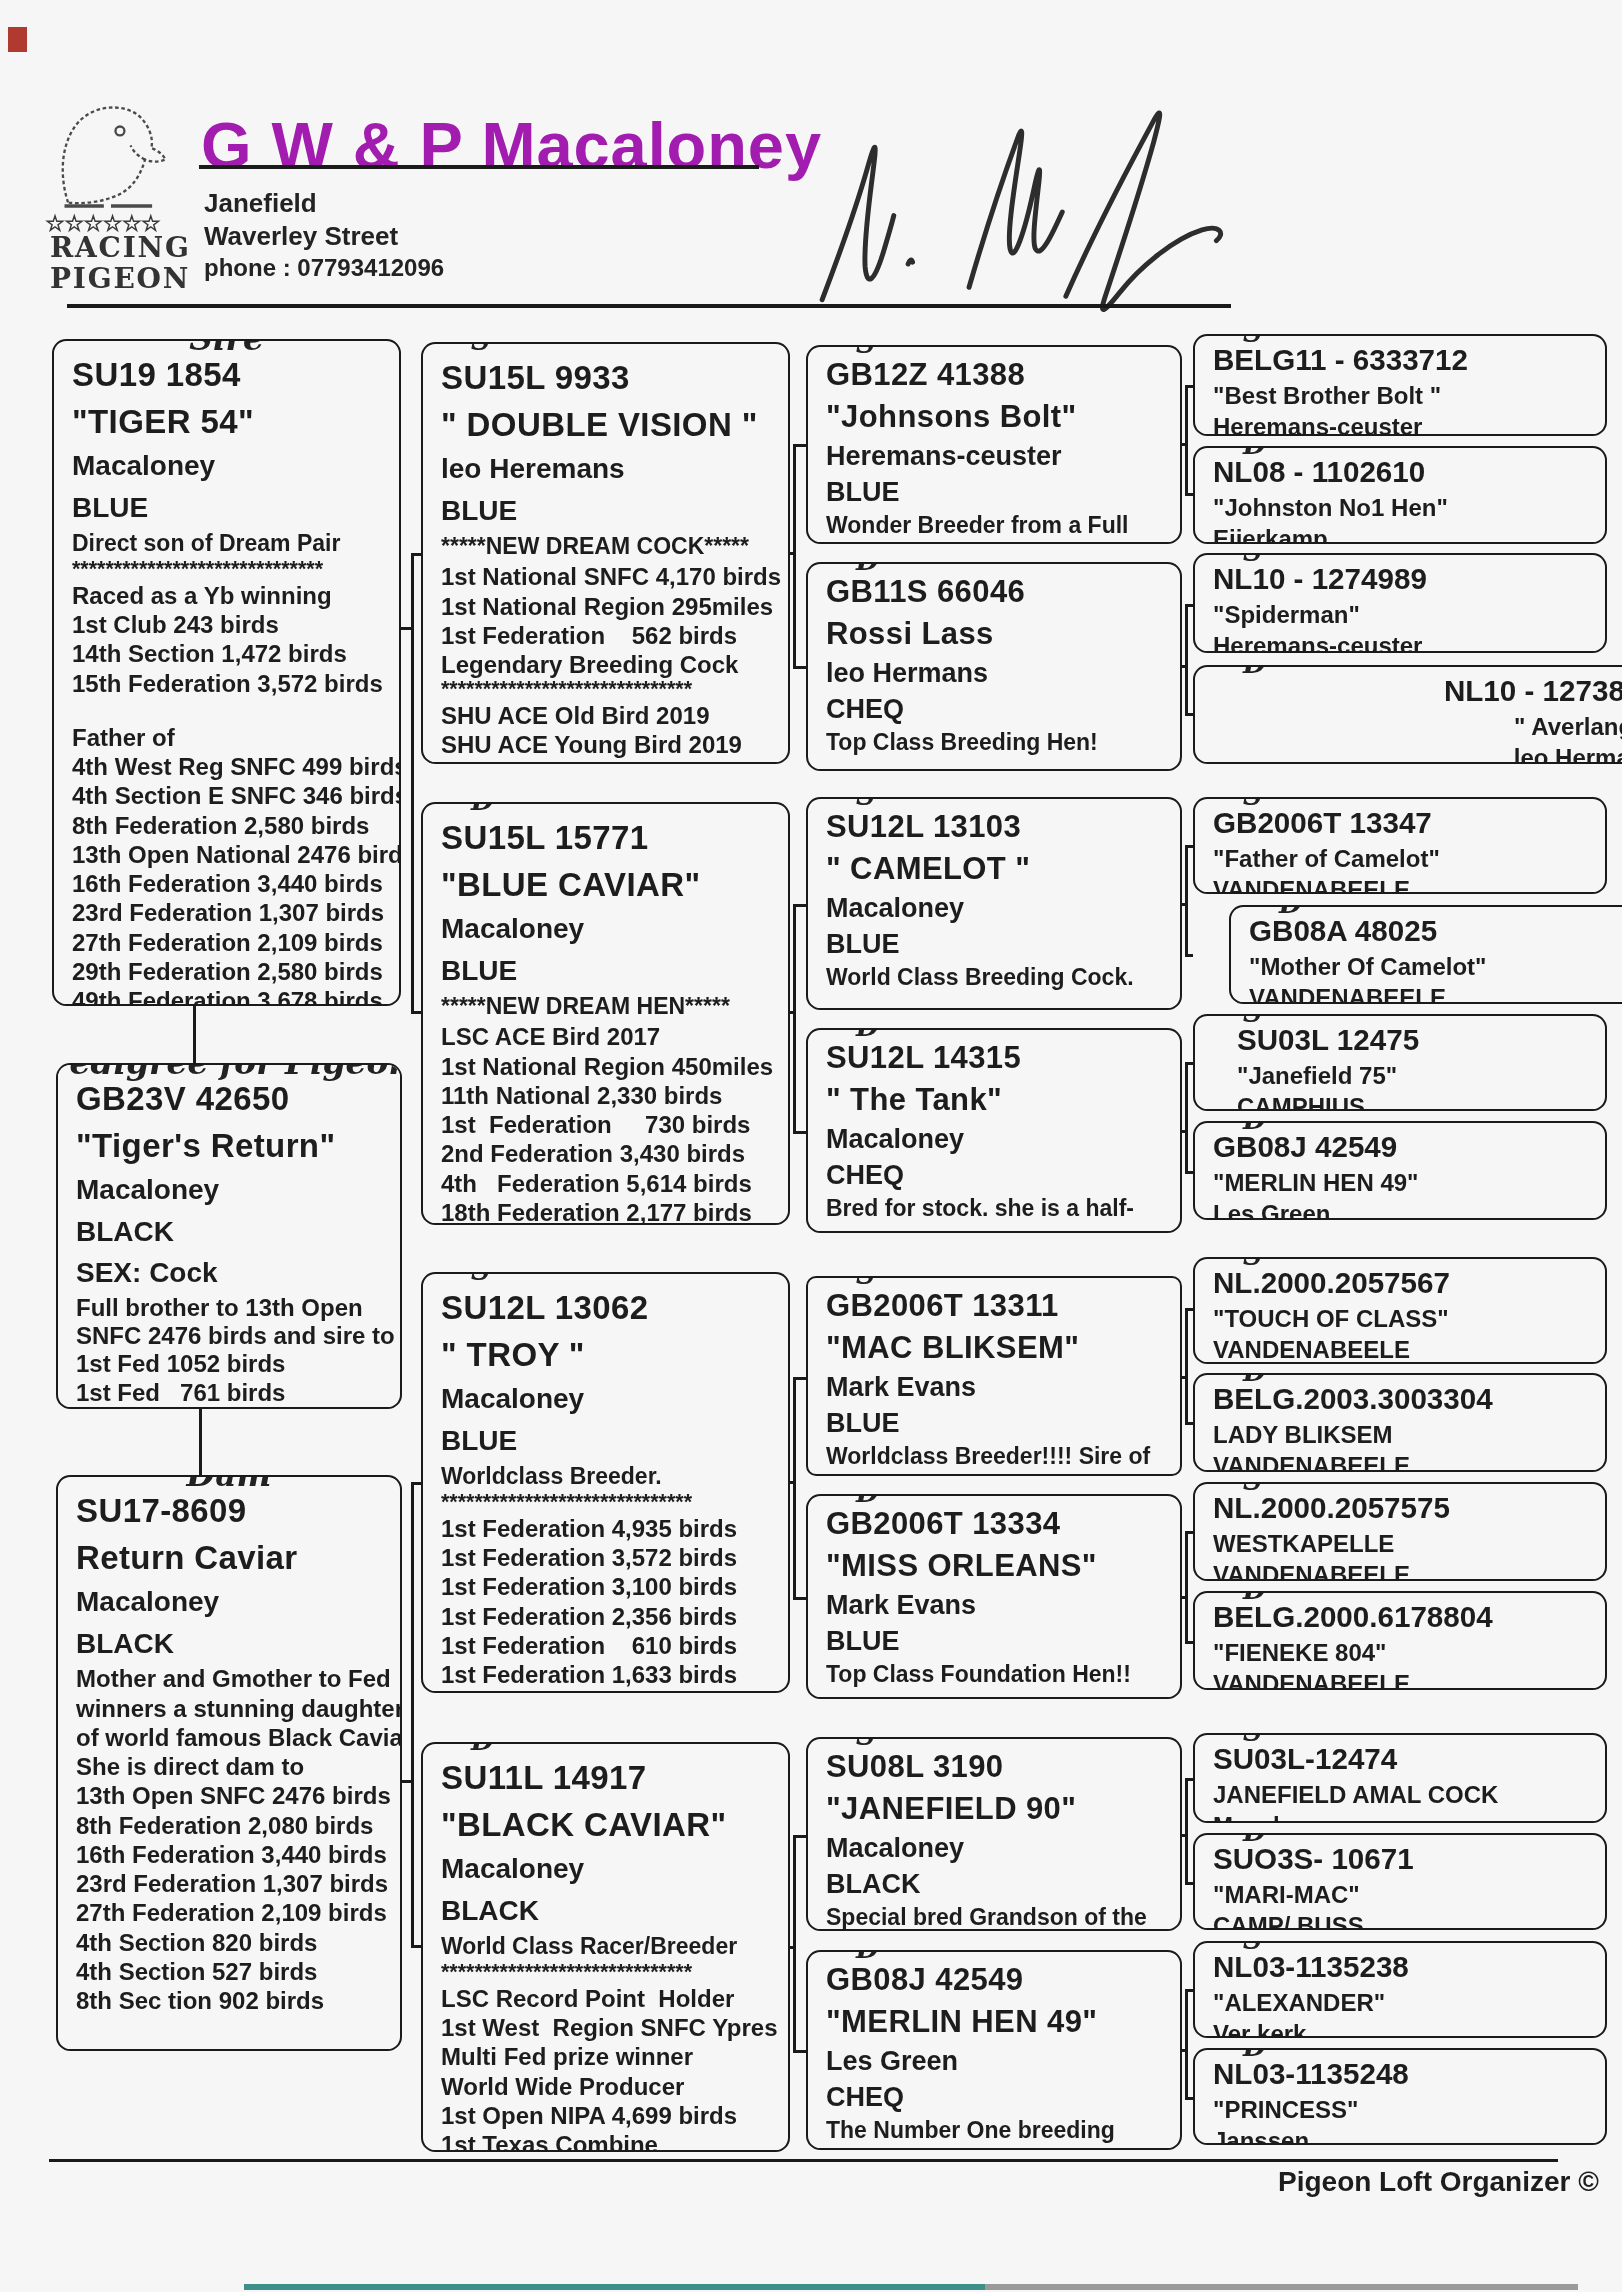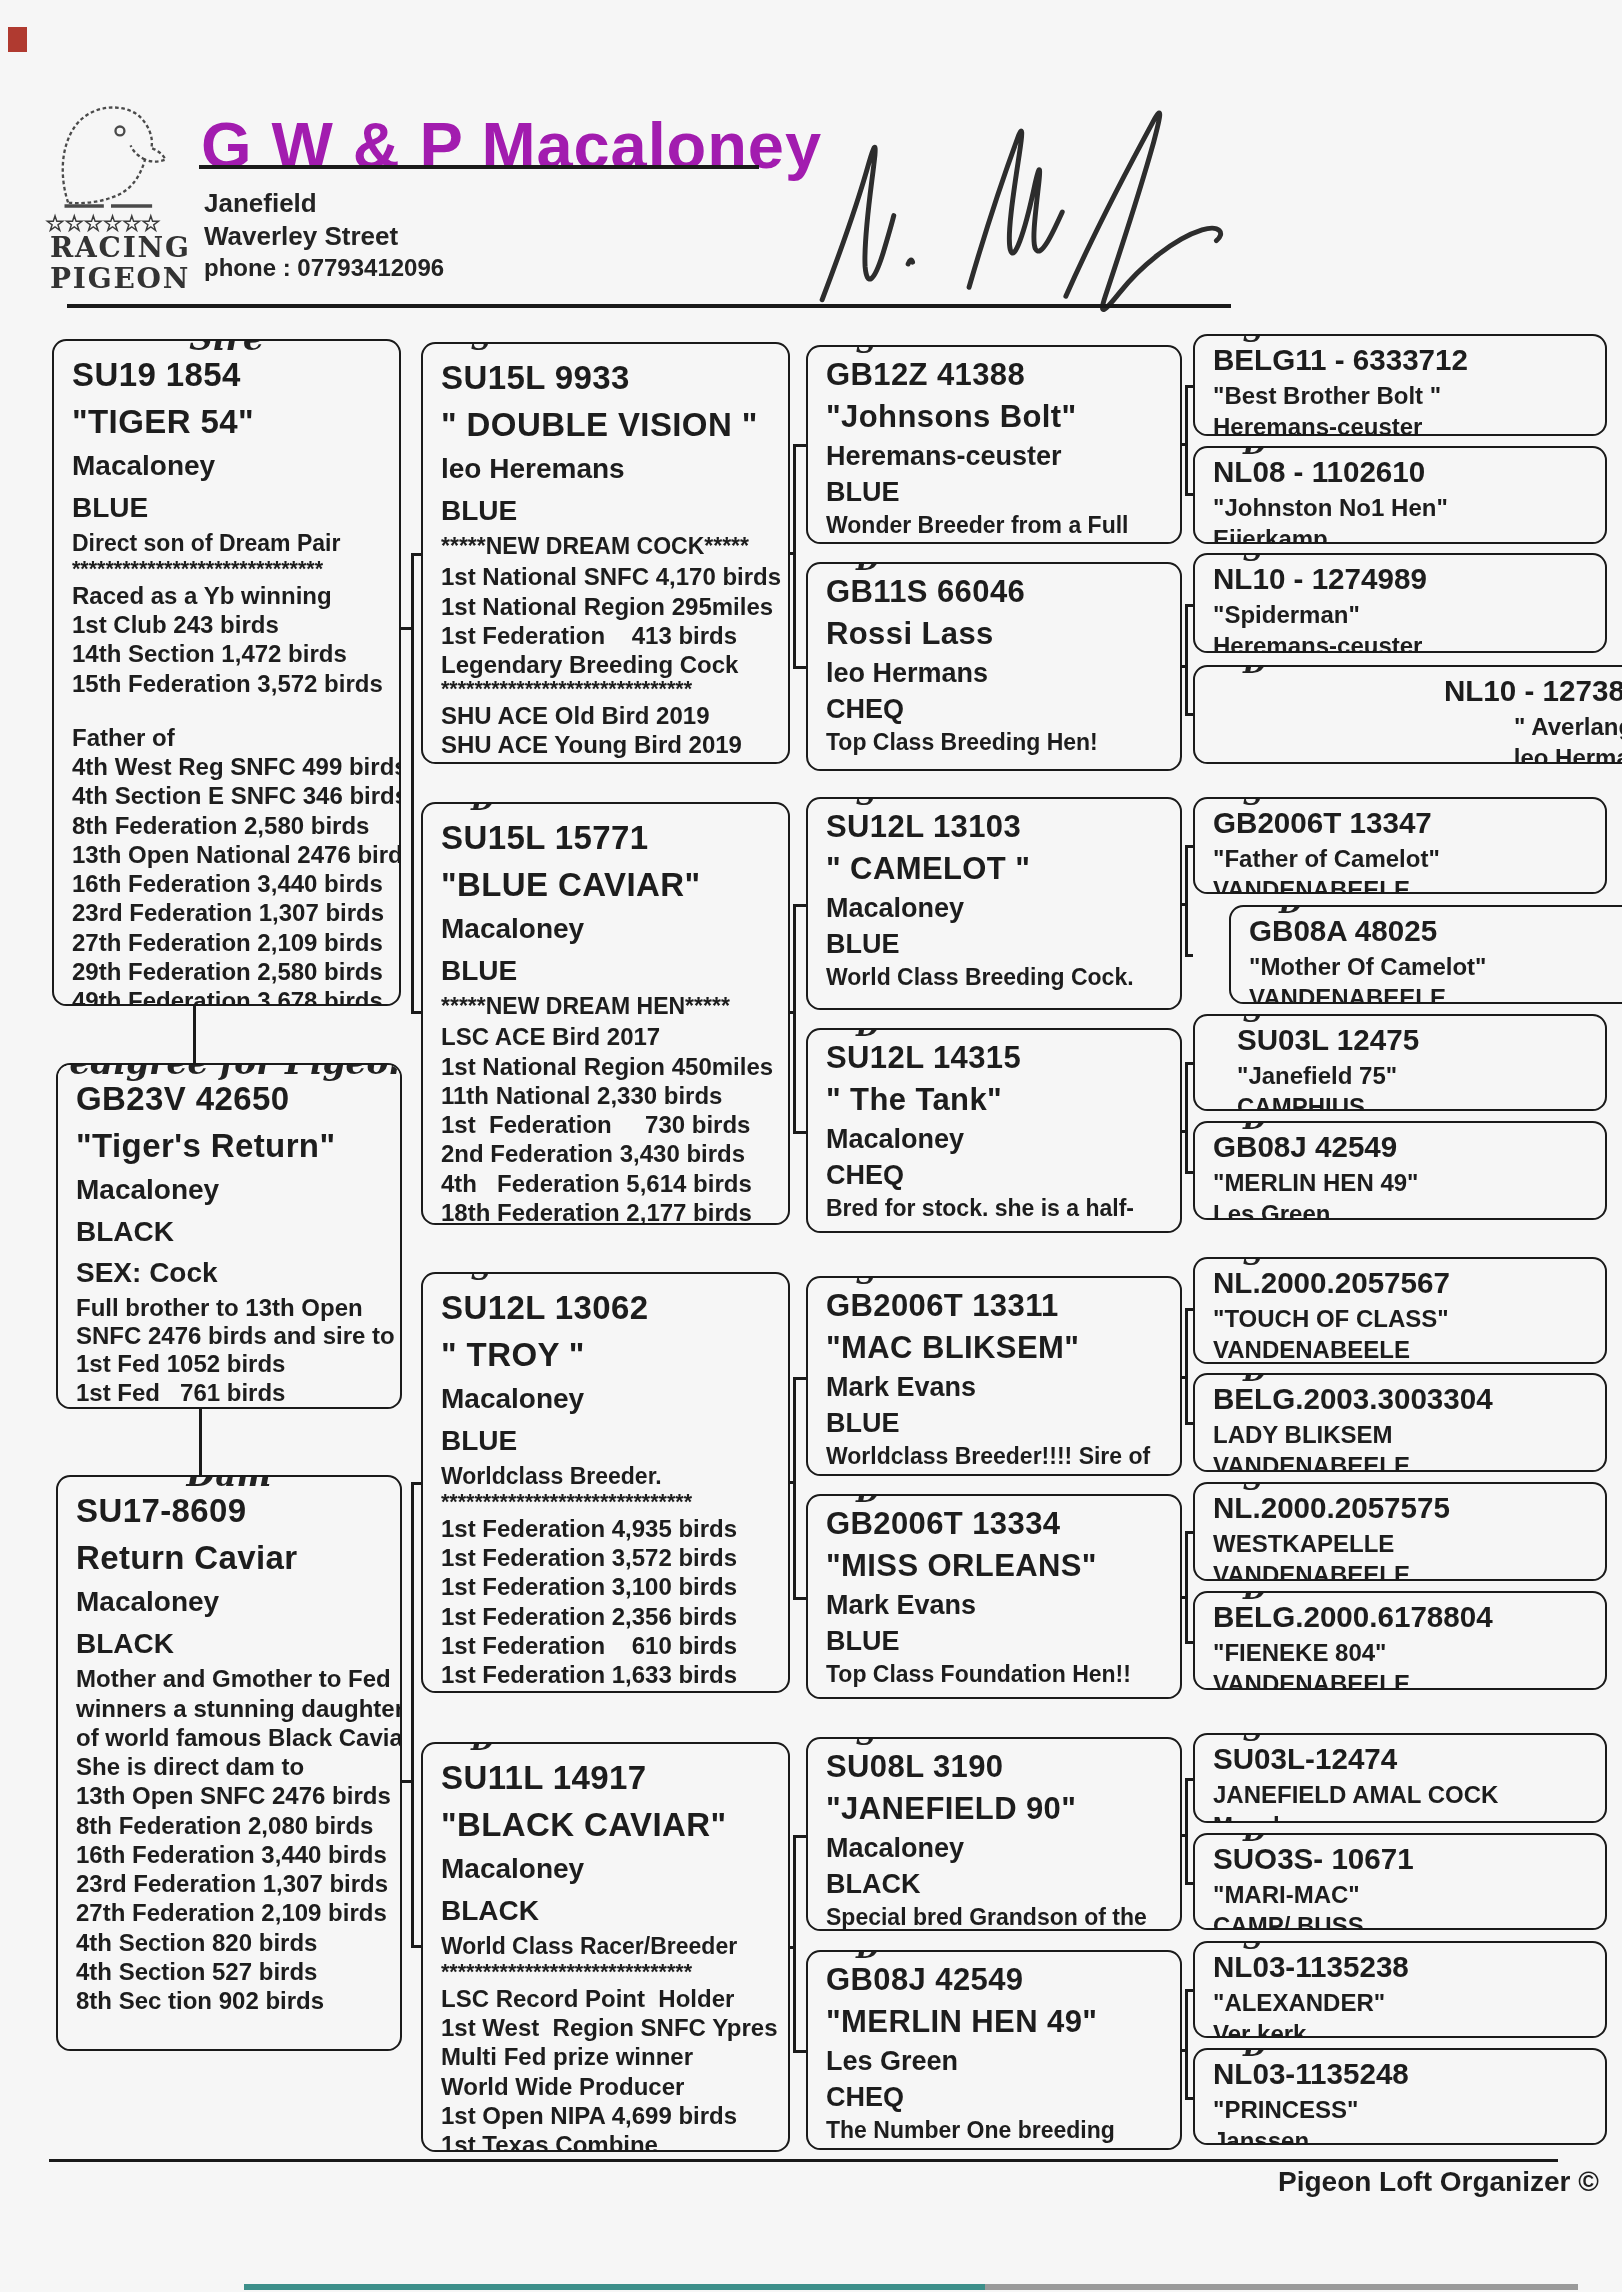--- a/index.html
+++ b/index.html
@@ -45,21 +45,21 @@
   
   #box-s1{left:421px;top:342px; width:369px;height:422px;}
   #box-d1{left:421px;top:802px; width:369px;height:423px;}
   #box-s2{left:421px;top:1272px;width:369px;height:421px;}
   #box-d2{left:421px;top:1742px;width:369px;height:410px;}
   
   #box-g3-1{left:806px;top:345px; width:376px;height:199px;}
   #box-g3-2{left:806px;top:562px; width:376px;height:209px;}
   #box-g3-3{left:806px;top:797px; width:376px;height:213px;}
   #box-g3-4{left:806px;top:1028px;width:376px;height:205px;}
-  #box-g3-5{left:806px;top:1276px;width:376px;height:200px;}
+  #box-g3-5{left:806px;top:1276px;width:376px;height:200px;border-radius:10px;}
   #box-g3-6{left:806px;top:1494px;width:376px;height:205px;}
   #box-g3-7{left:806px;top:1737px;width:376px;height:194px;}
   #box-g3-8{left:806px;top:1950px;width:376px;height:200px;}
   
   #box-g4-1 {left:1193px;top:334px; width:414px;height:102px;}
   #box-g4-2 {left:1193px;top:446px; width:414px;height:98px;}
   #box-g4-3 {left:1193px;top:553px; width:414px;height:100px;}
   #box-g4-4 {left:1193px;top:665px; width:474px;height:99px;text-align:right;}
   #box-g4-5 {left:1193px;top:797px; width:414px;height:97px;}
   #box-g4-6 {left:1229px;top:905px;width:414px;height:99px;}
@@ -174,21 +174,21 @@
 
   <div class="pbox g2" id="box-s1">
       <span class="marker">S</span>
       <div class="line l-id">SU15L 9933</div>
       <div class="line l-id">" DOUBLE VISION "</div>
       <div class="line l-name">leo Heremans</div>
       <div class="line l-name">BLUE</div>
       <div class="line l-note">*****NEW DREAM COCK*****</div>
       <div class="line l-res">1st National SNFC 4,170 birds</div>
       <div class="line l-res">1st National Region 295miles</div>
-      <div class="line l-res">1st Federation    413 birds</div>
+      <div class="line l-res">1st Federation    562 birds</div>
       <div class="line l-res">Legendary Breeding Cock</div>
       <div class="line l-stars">******************************</div>
       <div class="line l-res">SHU ACE Old Bird 2019</div>
       <div class="line l-res">SHU ACE Young Bird 2019</div>
       <div class="line l-res">RPRA West Region ACE Bird</div>
     </div>
   <div class="pbox g2" id="box-d1">
       <span class="marker">D</span>
       <div class="line l-id">SU15L 15771</div>
       <div class="line l-id">"BLUE CAVIAR"</div>

